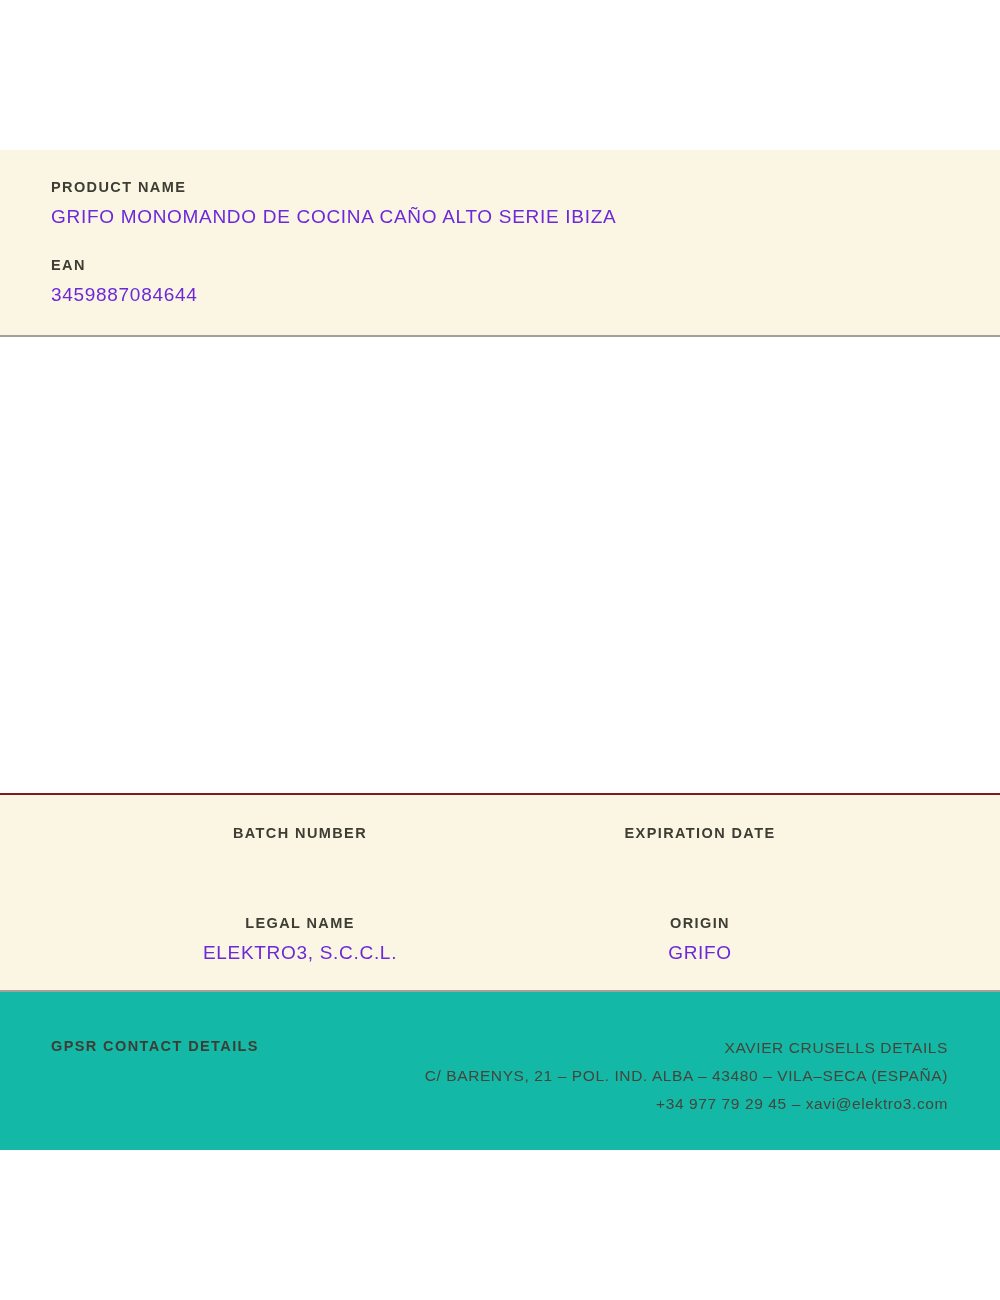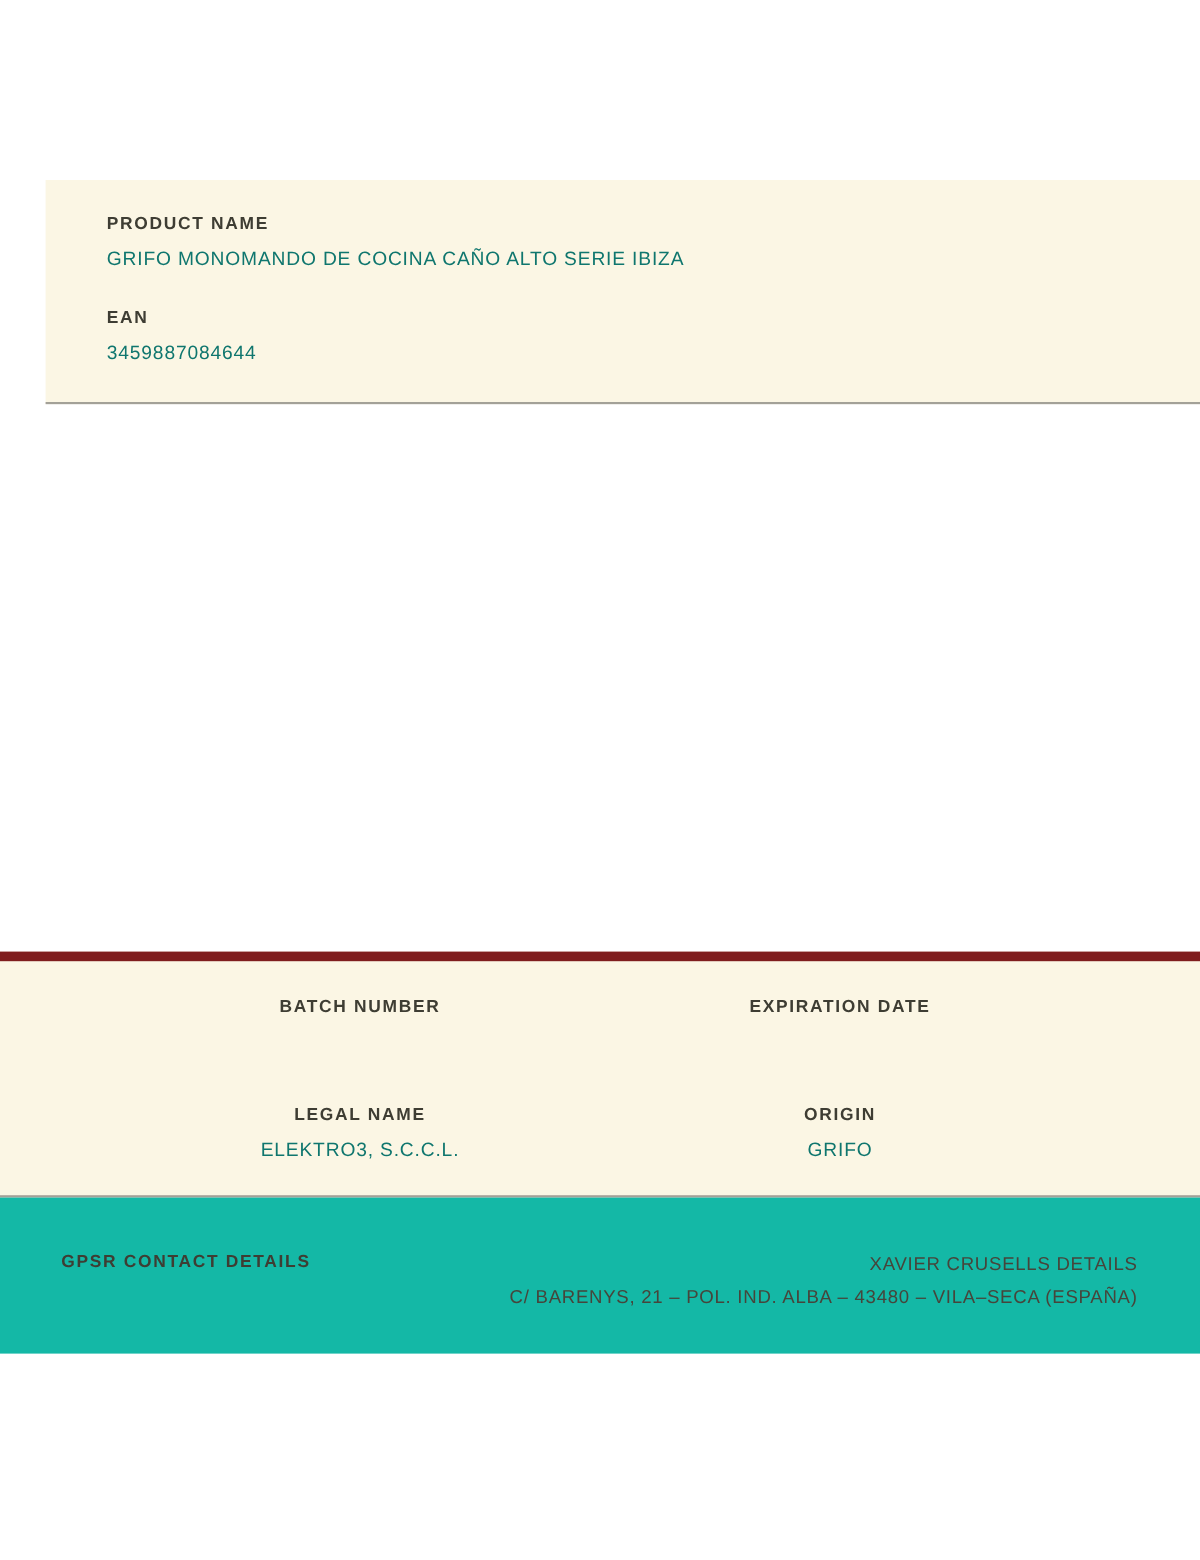--- a/index.html
+++ b/index.html
@@ -12,42 +12,41 @@
     overflow: hidden;
   }
   .spacer-top { height: 150px; background: #ffffff; }
   .gap-middle { height: 456px; background: #ffffff; }
 
   
   .section-product {
     background: #fbf6e4;
     border-bottom: 2px solid #a3a198;
     padding: 27px 51px 30px 51px;
-    margin-left: 38px;
   }
   .field + .field { margin-top: 28px; }
   .field-label {
     font-size: 14.5px;
     font-weight: bold;
     letter-spacing: 1.4px;
     color: #3e3d33;
     line-height: 20px;
     margin-bottom: 9px;
   }
   .field-value {
-    font-size: 16px;
+    font-size: 19px;
     letter-spacing: 0.7px;
     line-height: 21px;
-    color: #0f766e;
+    color: #6d28d9;
   }
 
   
   .section-batch {
     background: #fbf6e4;
-    border-top: 8px solid #7f1d1d;
+    border-top: 2px solid #7f1d1d;
     border-bottom: 2px solid #a3a198;
     padding: 28px 100px 27px 100px;
   }
   .cols { display: flex; }
   .col { flex: 1; text-align: center; }
   .row-top { margin-bottom: 0; }
   .row-top .col { min-height: 90px; }
   .row-top .field-label { margin-bottom: 0; }
   .row-bottom .field-label { margin-bottom: 9px; }
 
@@ -115,14 +114,15 @@
       <div class="field-value">GRIFO</div>
     </div>
   </div>
 </div>
 
 <div class="section-gpsr">
   <div class="gpsr-label">GPSR CONTACT DETAILS</div>
   <div class="contact-block">
     <div>XAVIER CRUSELLS DETAILS</div>
     <div>C/ BARENYS, 21 – POL. IND. ALBA – 43480 – VILA–SECA (ESPAÑA)</div>
+    <div>+34 977 79 29 45 – xavi@elektro3.com</div>
   </div>
 </div>
 
 </body></html>

